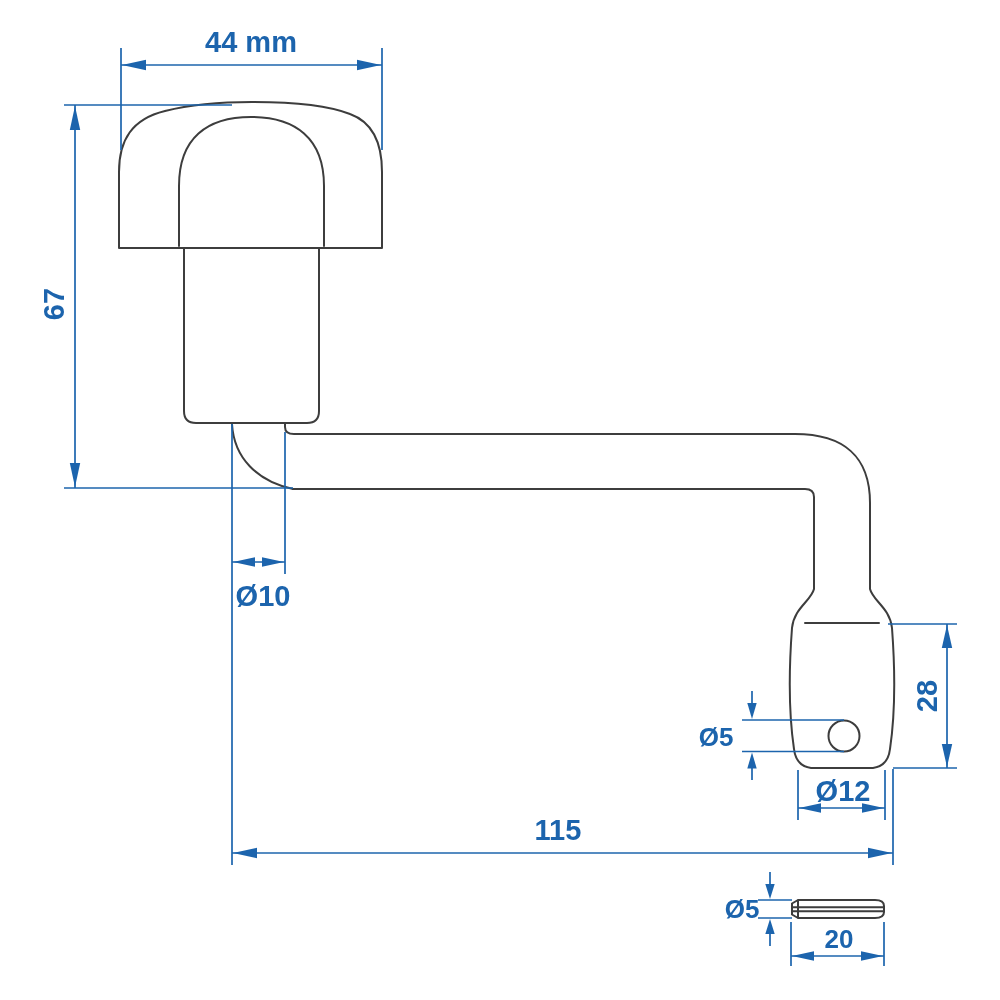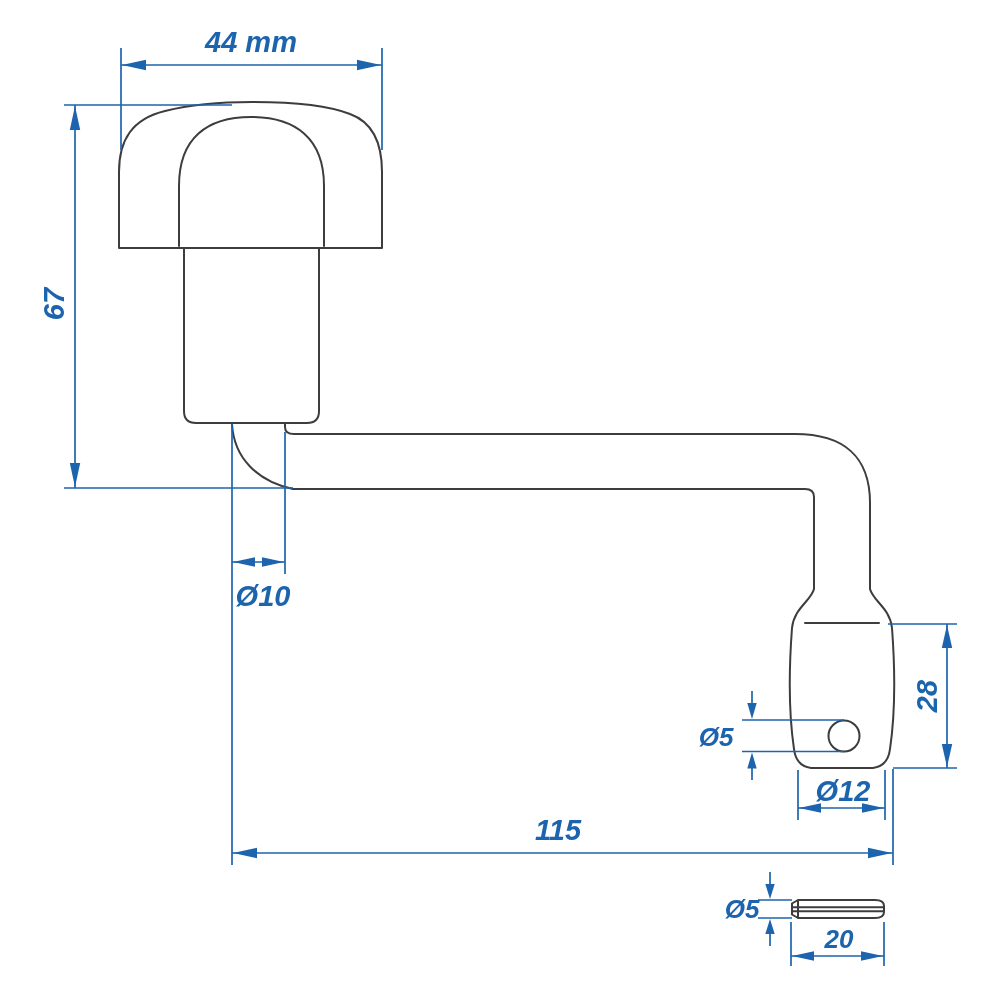--- a/index.html
+++ b/index.html
@@ -6,21 +6,20 @@
     margin: 0;
     padding: 0;
     background: #ffffff;
   }
   .drawing-canvas {
     position: relative;
     width: 1000px;
     height: 1000px;
     background: var(--background, #ffffff);
     font-family: "Liberation Sans", sans-serif;
-    font-style: italic;
   }
   svg { display: block; }
   .outline {
     fill: none;
     stroke: var(--outline-gray, #3d3d3d);
     stroke-width: 2;
     stroke-linecap: round;
     stroke-linejoin: round;
   }
   .dim-line {

